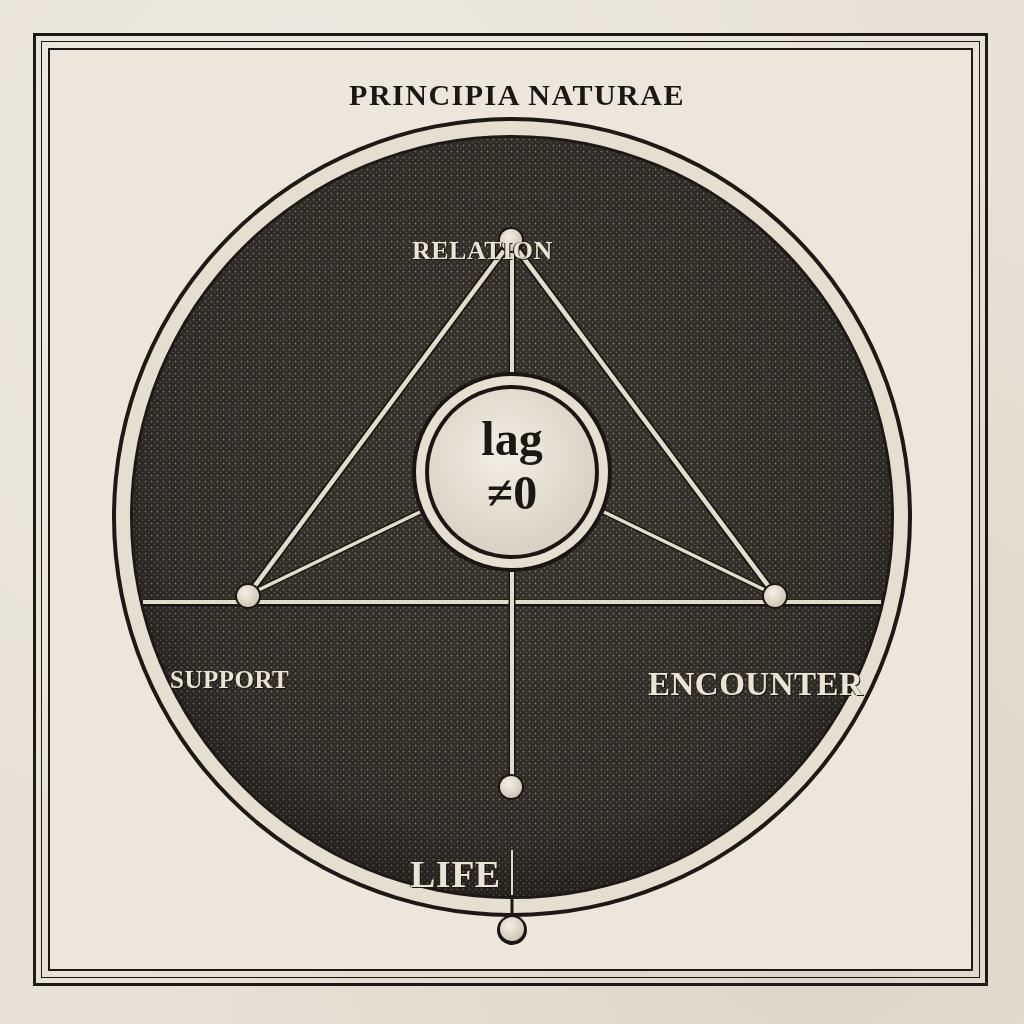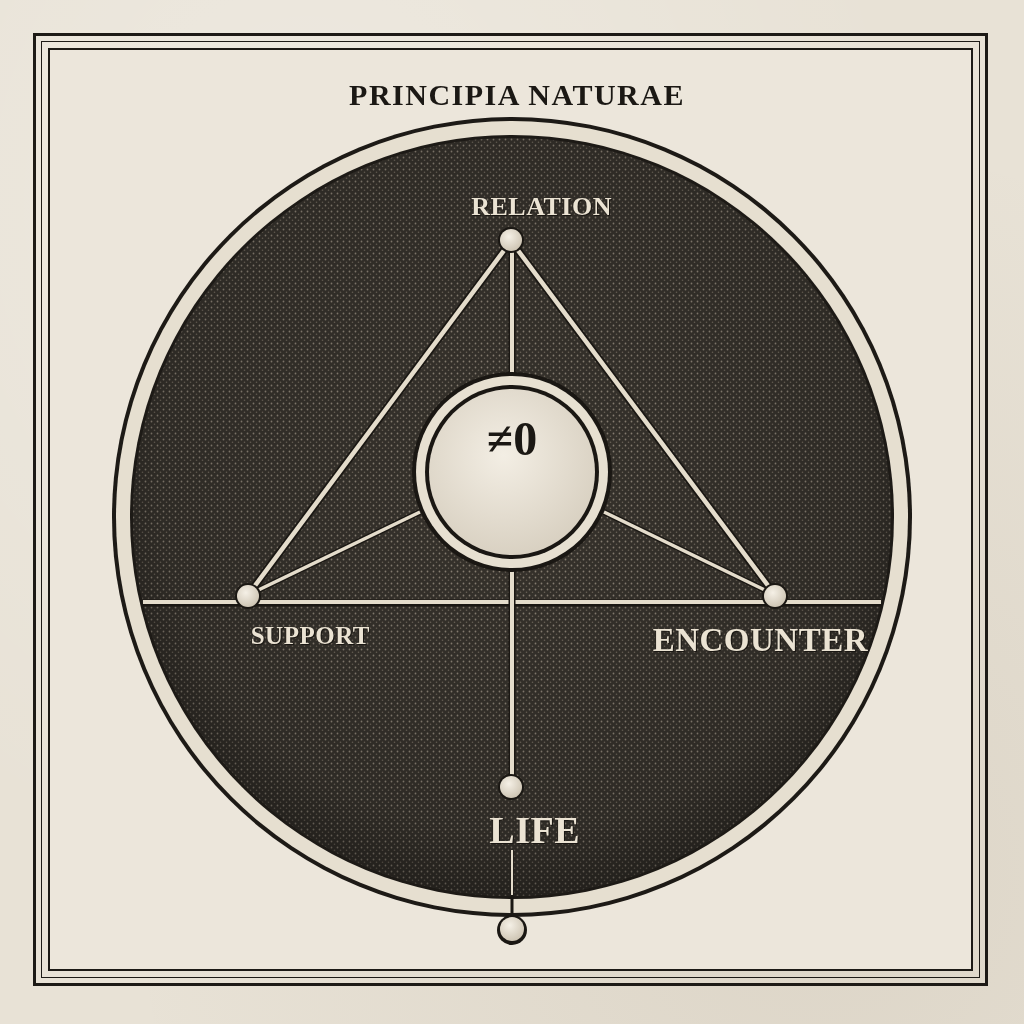--- a/index.html
+++ b/index.html
@@ -29,25 +29,26 @@
       border: 2px solid #1d1a16; box-sizing: border-box;
       background: #ece6db;
     }
     .title {
       position: absolute; left: 0; top: 78px; width: 1034px; text-align: center;
       font-family: "Liberation Serif", "DejaVu Serif", serif;
       font-weight: bold; font-size: 30px; letter-spacing: 1.5px; color: #1b1814;
     }
     svg.diagram { position: absolute; left: 0; top: 0; }
     .label {
-      position: absolute; text-align: right;
+      position: absolute; text-align: left;
       font-family: "Liberation Serif", "DejaVu Serif", serif;
       font-weight: bold; color: #ebe3d3;
       text-shadow: 1px 1px 0 #1a1713, -1px 0 0 #2a2620;
       letter-spacing: 0.5px;
+      margin-top: 44px;
     }
     .label-relation { left: 412px; top: 192px; width: 200px; font-size: 26px; }
     .label-support  { left: 170px; top: 622px; width: 200px; font-size: 25px; font-family: Liberation Serif, serif; }
     .label-encounter{ left: 648px; top: 622px; width: 220px; font-size: 33px; }
     .label-life     { left: 410px; top: 808px; width: 170px; font-size: 38px; }
     .center-text {
       position: absolute; left: 412px; top: 412px; width: 200px; text-align: center;
       font-family: "Liberation Serif", "DejaVu Serif", serif;
       font-weight: bold; color: #1b1814;
     }
@@ -146,19 +147,20 @@
     <circle cx="511" cy="787" r="13" fill="#1a1713"></circle>
     <circle cx="511" cy="787" r="11" fill="url(#nodeGrad)"></circle>
   </g>
   <g>
     <circle cx="512" cy="930" r="15" fill="#1a1713"></circle>
     <circle cx="512" cy="929" r="12" fill="url(#nodeGrad)"></circle>
   </g>
 </svg>
 
 <div class="center-text">
+  <span class="center-line1">lag</span>
   <span class="center-line2">≠0</span>
 </div>
 
 <div class="label label-relation">RELATION</div>
 <div class="label label-support">SUPPORT</div>
 <div class="label label-encounter">ENCOUNTER</div>
 <div class="label label-life">LIFE</div>
 
 </body></html>

